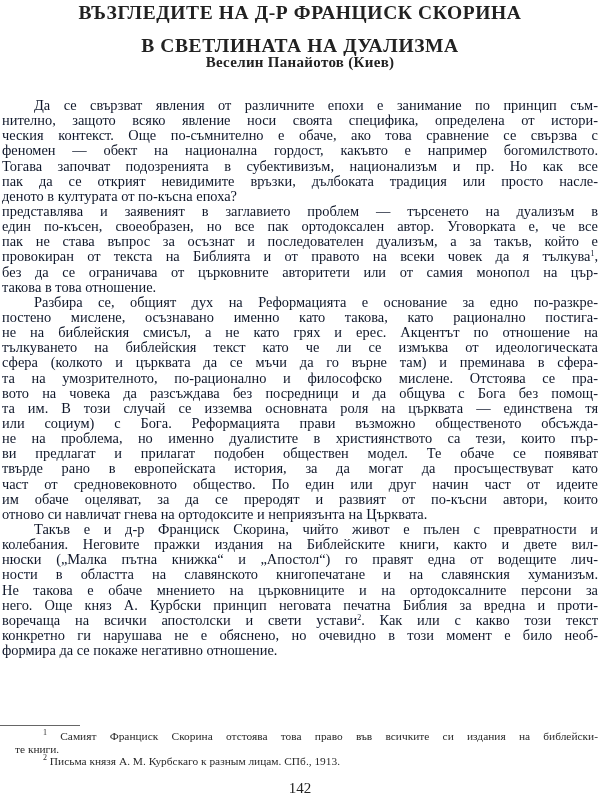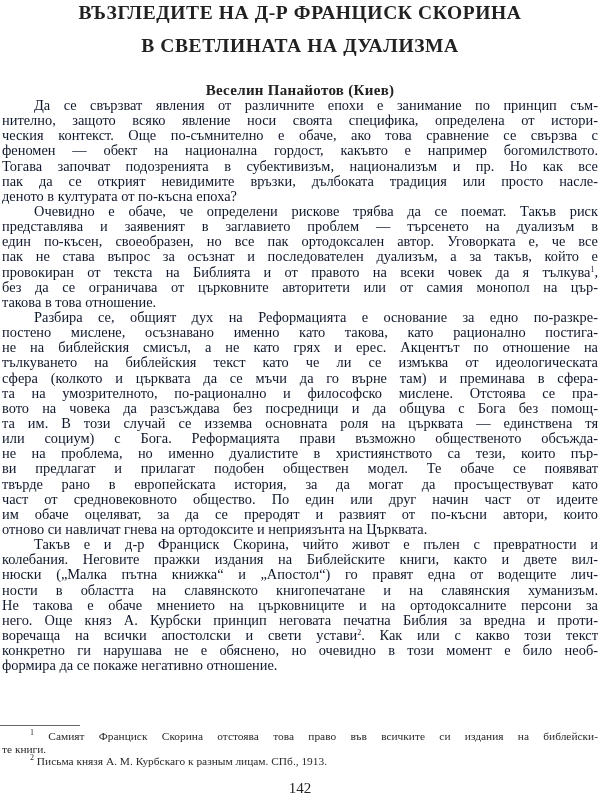--- a/index.html
+++ b/index.html
@@ -38,21 +38,20 @@
     .author {
       position: absolute;
       top: 54px;
       left: 0;
       width: 600px;
       text-align: center;
       font-weight: bold;
       font-size: 15px;
       letter-spacing: 0.3px;
       color: #222;
-      margin-top: 28px;
     }
     .body-text {
       position: absolute;
       left: 2px;
       top: 98px;
       width: 596px;
     }
     .line {
       height: 15.15px;
       line-height: 15.15px;
@@ -85,20 +84,21 @@
       left: 2px;
       top: 730px;
       width: 596px;
     }
     .fn-line {
       font-size: 11.4px;
       line-height: 12.5px;
       height: 12.5px;
       white-space: nowrap;
       color: #2a2a2a;
+      margin-left: 13px;
     }
     .fn-line.indent { padding-left: 28px; }
     .fn-line.justify { text-align: justify; text-align-last: justify; }
     .page-number {
       position: absolute;
       top: 780px;
       left: 0;
       width: 600px;
       text-align: center;
       font-size: 15px;
@@ -117,21 +117,20 @@
   <div class="body-text">
 
     <div class="line indent">Да се свързват явления от различните епохи е занимание по принцип съм-</div>
     <div class="line">нително, защото всяко явление носи своята специфика, определена от истори-</div>
     <div class="line">ческия контекст. Още по-съмнително е обаче, ако това сравнение се свързва с</div>
     <div class="line">феномен — обект на национална гордост, какъвто е например богомилството.</div>
     <div class="line">Тогава започват подозренията в субективизъм, национализъм и пр. Но как все</div>
     <div class="line">пак да се открият невидимите връзки, дълбоката традиция или просто насле-</div>
     <div class="line last">деното в културата от по-късна епоха?</div>
 
-    <div class="line indent">Очевидно е обаче, че определени рискове трябва да се поемат. Такъв риск</div>
     <div class="line">представлява и заявеният в заглавието проблем — търсенето на дуализъм в</div>
     <div class="line">един по-късен, своеобразен, но все пак ортодоксален автор. Уговорката е, че все</div>
     <div class="line">пак не става въпрос за осъзнат и последователен дуализъм, а за такъв, който е</div>
     <div class="line"><span>провокиран от текста на Библията и от правото на всеки човек да я тълкува</span><sup>1</sup><span>,</span></div>
     <div class="line">без да се ограничава от църковните авторитети или от самия монопол на цър-</div>
     <div class="line last">такова в това отношение.</div>
 
     <div class="line indent">Разбира се, общият дух на Реформацията е основание за едно по-разкре-</div>
     <div class="line">постено мислене, осъзнавано именно като такова, като рационално постига-</div>
     <div class="line">не на библейския смисъл, а не като грях и ерес. Акцентът по отношение на</div>

